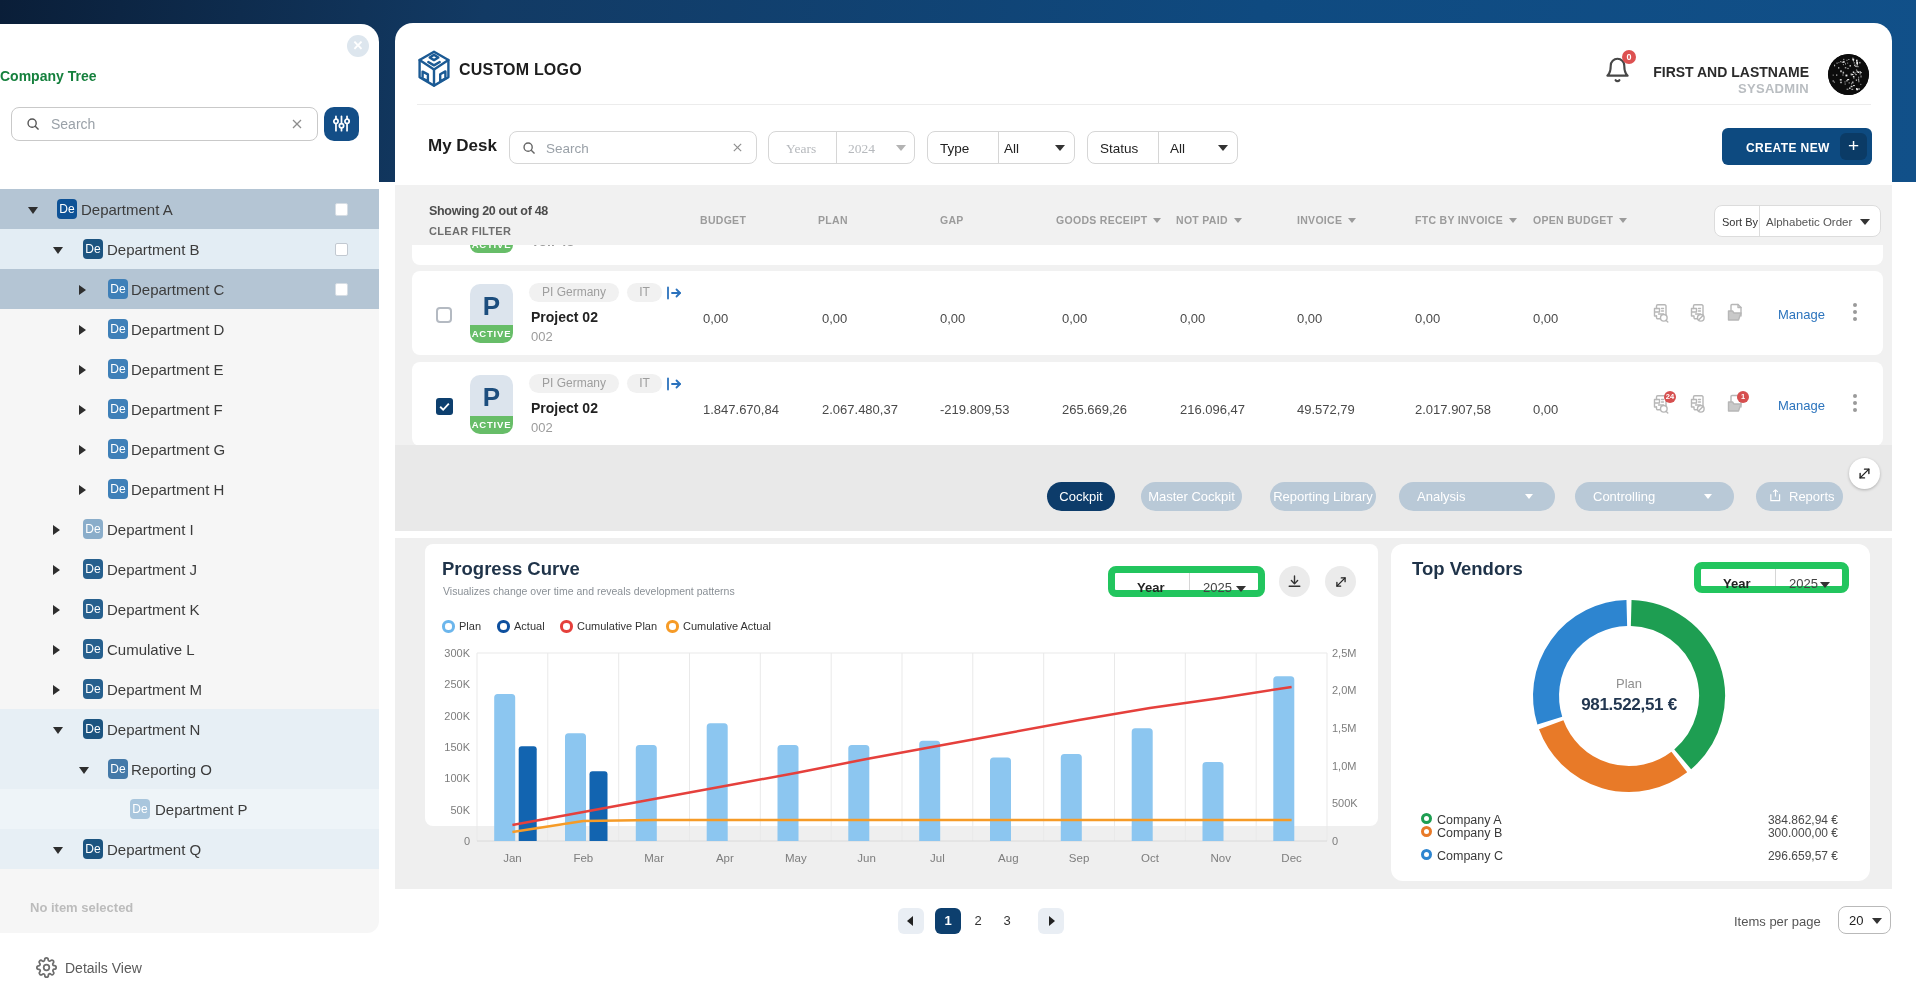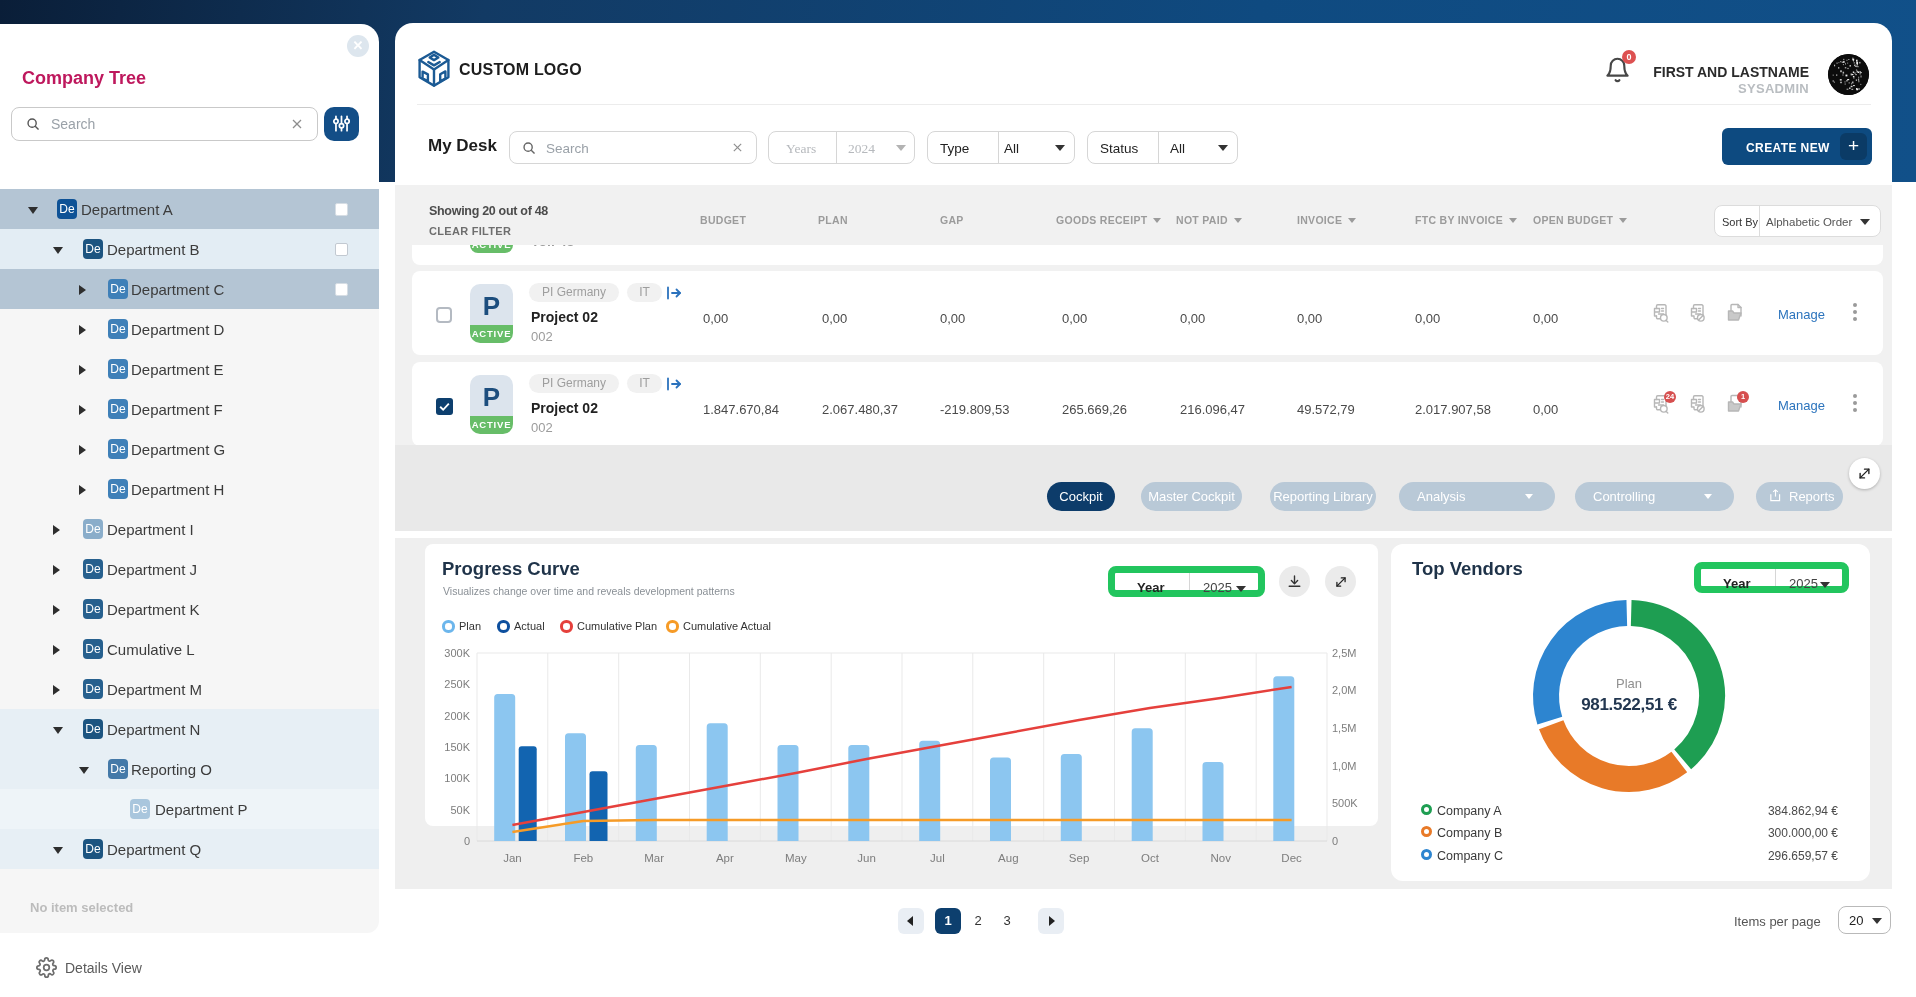--- a/index.html
+++ b/index.html
@@ -2,21 +2,21 @@
 <html><head>
 <meta charset="utf-8">
 <style>
 * { margin:0; padding:0; box-sizing:border-box; }
 html,body { width:1916px; height:997px; background:#fff; font-family:"Liberation Sans", sans-serif; overflow:hidden; position:relative; }
 .navy { position:absolute; left:0; top:0; width:1916px; height:182px; background:linear-gradient(97deg,#0a1e38 0%,#123a64 25%,#0f4a80 65%,#115089 100%); }
 
 
 #sidebar { position:absolute; left:0; top:24px; width:379px; height:909px; background:#fff; border-radius:0 18px 12px 0; }
 #sb-close { position:absolute; left:347px; top:11px; width:22px; height:22px; border-radius:50%; background:#dde6ee; color:#fff; font-size:13px; font-weight:700; text-align:center; line-height:22px; }
-#sb-title { position:absolute; left:22px; top:44px; font-size:18px; font-weight:700; color:#be185d; }
+#sb-title { position:absolute; left:0; top:44px; font-size:14px; font-weight:700; color:#15803d; }
 #sb-search { position:absolute; left:11px; top:83px; width:307px; height:34px; border:1px solid #c9c9c9; border-radius:8px; background:#fff; }
 #sb-filter { position:absolute; left:324px; top:83px; width:35px; height:34px; background:#134e87; border-radius:10px; }
 .srow { position:absolute; left:0; width:379px; height:40px; }
 .srow .arr { position:absolute; top:16px; width:0; height:0; border-top:5px solid transparent; border-bottom:5px solid transparent; border-left:7px solid #2e2e2e; }
 .srow .arrd { position:absolute; top:18px; width:0; height:0; border-left:5.5px solid transparent; border-right:5.5px solid transparent; border-top:7px solid #2e2e2e; }
 .srow .bdg { position:absolute; top:10px; width:20px; height:20px; border-radius:4px; color:#fff; font-size:12px; text-align:center; line-height:20px; }
 .srow .lbl { position:absolute; top:12px; font-size:15px; color:#3c3c3c; }
 .srow .cb { position:absolute; left:335px; top:14px; width:13px; height:13px; background:#fff; border:1px solid #c2c9d1; border-radius:2px; }
 #sb-noitem { position:absolute; left:30px; top:876px; font-size:13px; font-weight:700; color:#bcbcbc; }
 #sb-bottom { position:absolute; left:0; top:845px; width:379px; height:64px; background:#f6f6f6; border-radius:0 0 12px 0; }
@@ -591,21 +591,21 @@
       </div>
       <svg style="position:absolute;left:0;top:0" width="479" height="337" viewBox="0 0 479 337">
         <g fill="none" stroke-width="26">
           <path d="M 240.2 69.0 A 83 83 0 0 1 291.7 215.3" stroke="#1e9e52"></path>
           <path d="M 288.3 218.0 A 83 83 0 0 1 160.2 180.8" stroke="#e87a28"></path>
           <path d="M 158.8 176.7 A 83 83 0 0 1 235.8 69.0" stroke="#2d85d0"></path>
         </g>
         <text x="238" y="144" fill="#909090" font-size="13" text-anchor="middle">Plan</text>
         <text x="238" y="166" fill="#233750" font-size="17" font-weight="bold" letter-spacing="-0.3" text-anchor="middle">981.522,51 €</text>
       </svg>
-      <div class="tvleg" style="top:260px;text-decoration:underline;">
+      <div class="tvleg" style="top:269px;text-decoration:underline;">
           <span class="ldot" style="border-color:#1e9e52"></span>
           <span class="tvn">Company A</span>
           <span class="tvv">384.862,94 €</span>
         </div>
       <div class="tvleg" style="top:282px;">
           <span class="ldot" style="border-color:#e87a28"></span>
           <span class="tvn">Company B</span>
           <span class="tvv">300.000,00 €</span>
         </div>
       <div class="tvleg" style="top:305px;">

